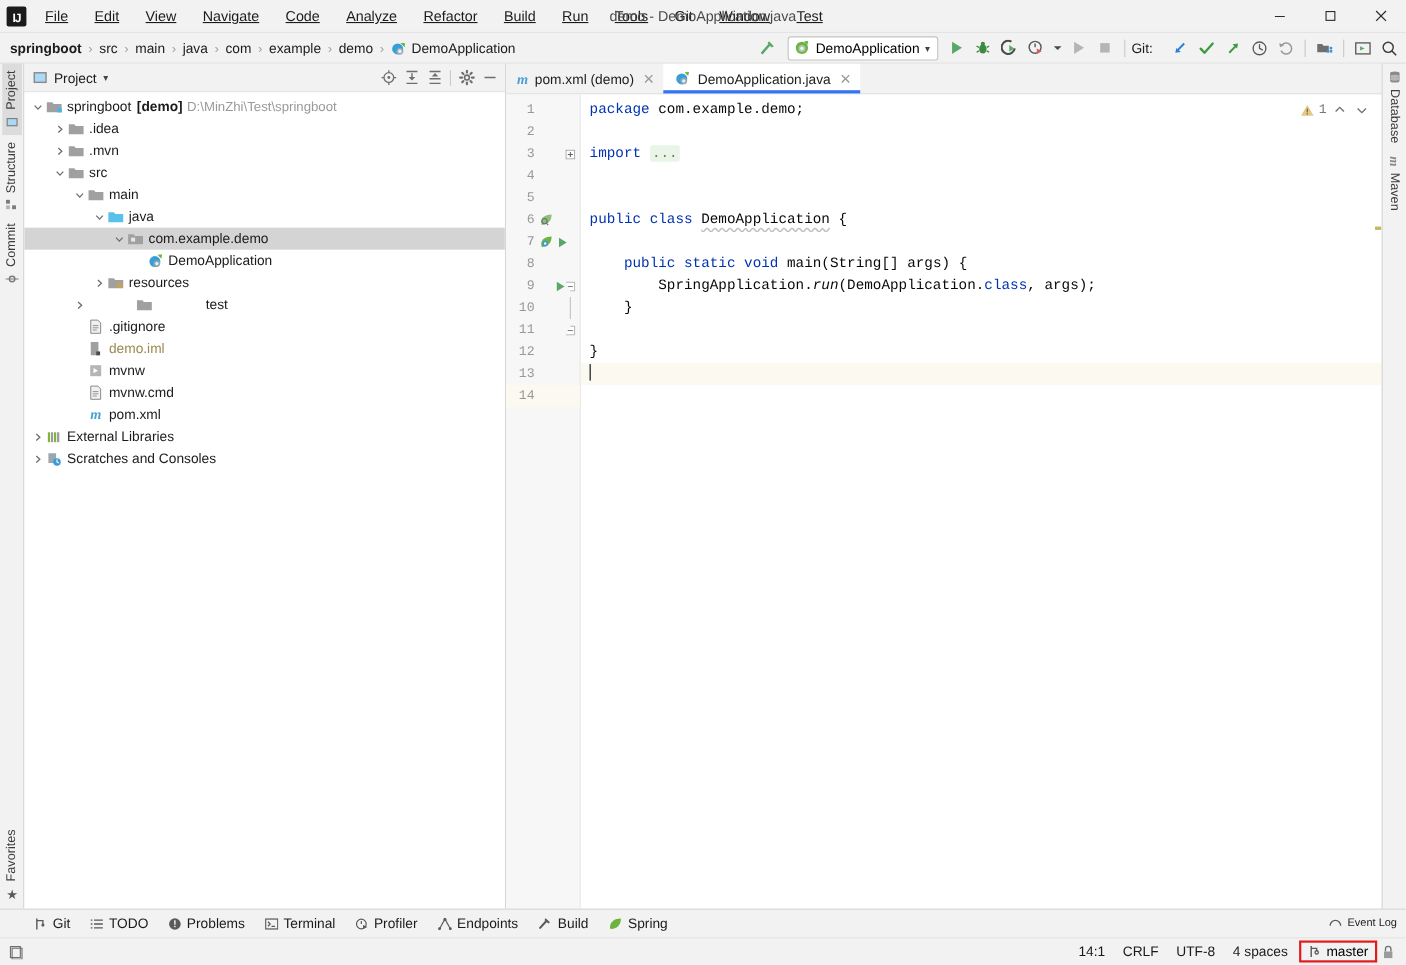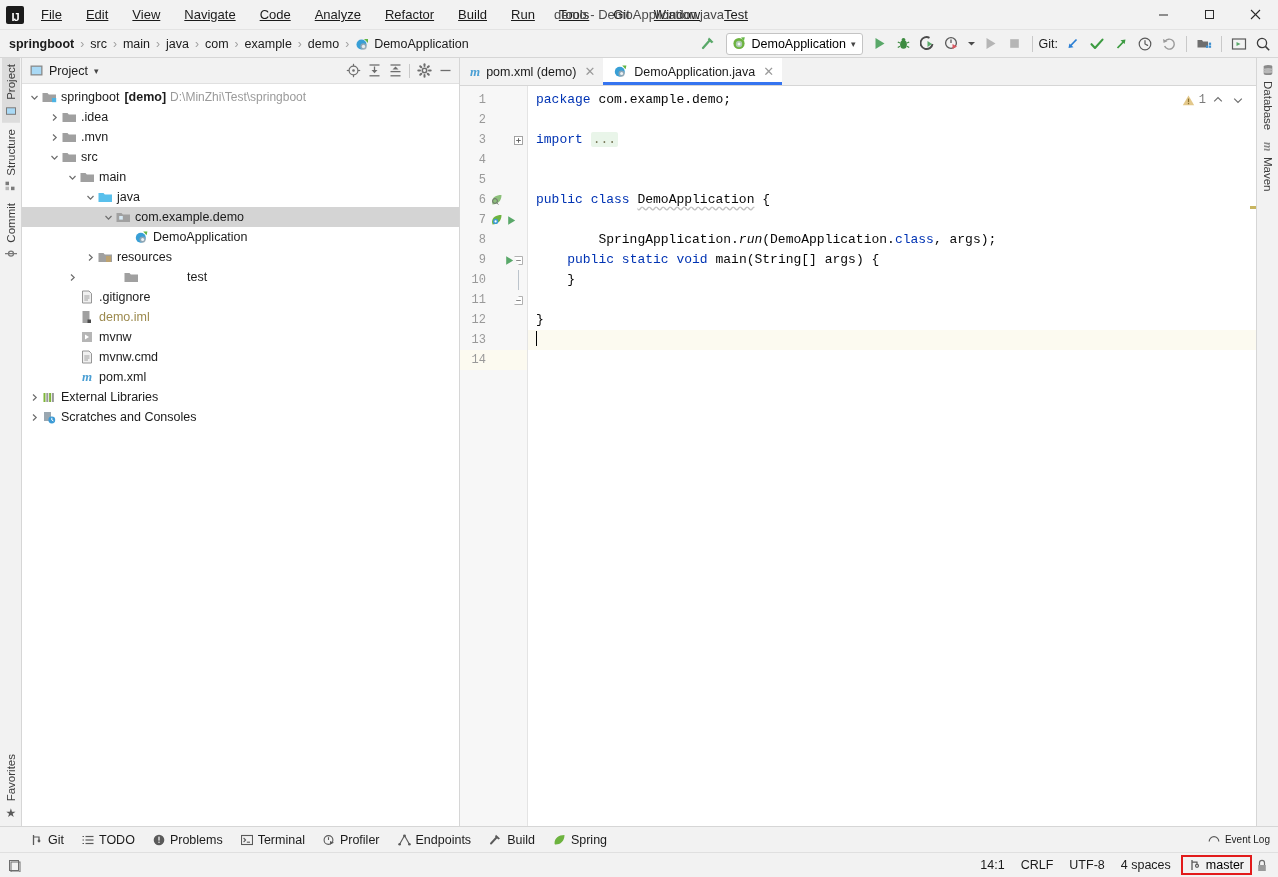--- a/index.html
+++ b/index.html
@@ -58,21 +58,21 @@
 
   .tb-right { margin-left: auto; display: flex; align-items: center; padding-right: 4px; gap: 2px; }
   .tb-btn { width: 22px; height: 22px; display: flex; align-items: center; justify-content: center; border-radius: 3px; }
   .runconfig {
     display: flex; align-items: center; gap: 5px;
     height: 22px; padding: 0 6px 0 5px;
     border: 1px solid #C4C4C4; border-radius: 3px; background: #FFFFFF;
     font-size: 12.5px; margin: 0 4px;
   }
   .tb-sep { width: 1px; height: 16px; background: #C9C9C9; margin: 0 4px; }
-  .git-label { font-size: 12.5px; color: #1B1B1B; margin-right: 2px; }
+  .git-label { font-size: 12.5px; color: #1B1B1B; margin-right: 12px; }
 
   
   .body { flex: 1 1 auto; display: flex; min-height: 0; background: #F7F7F7; }
 
   
   .vstrip {
     width: 22px; flex: 0 0 22px; background: #F2F2F2;
     border-right: 1px solid #D6D6D6;
     display: flex; flex-direction: column; align-items: center;
     position: relative;
@@ -855,22 +855,22 @@
         </div>
 
         <div class="code">
           <div class="cline"><span class="kw">package</span> <span>com.example.demo;</span></div>
           <div class="cline"></div>
           <div class="cline"><span class="kw">import</span> <span class="fold-dots">...</span></div>
           <div class="cline"></div>
           <div class="cline"></div>
           <div class="cline"><span class="kw">public</span> <span class="kw">class</span> <span class="wavy">DemoApplication</span> {</div>
           <div class="cline"></div>
+          <div class="cline">    <span class="kw">public</span> <span class="kw">static</span> <span class="kw">void</span> main(String[] args) {</div>
           <div class="cline">        SpringApplication.<span class="ital">run</span>(DemoApplication.<span class="kw">class</span>, args);</div>
-          <div class="cline">    <span class="kw">public</span> <span class="kw">static</span> <span class="kw">void</span> main(String[] args) {</div>
           <div class="cline">    }</div>
           <div class="cline"></div>
           <div class="cline">}</div>
           <div class="cline cur"><span class="caret"></span></div>
 
           <div class="insp">
             <span>
               <svg width="13" height="13" viewBox="0 0 13 13">
                   <path d="M6.5 1.5 L12.2 11.3 L0.8 11.3 Z" fill="#E3C88A"></path>
                   <rect x="5.9" y="4.6" width="1.2" height="3.6" fill="#8A7030"></rect>

